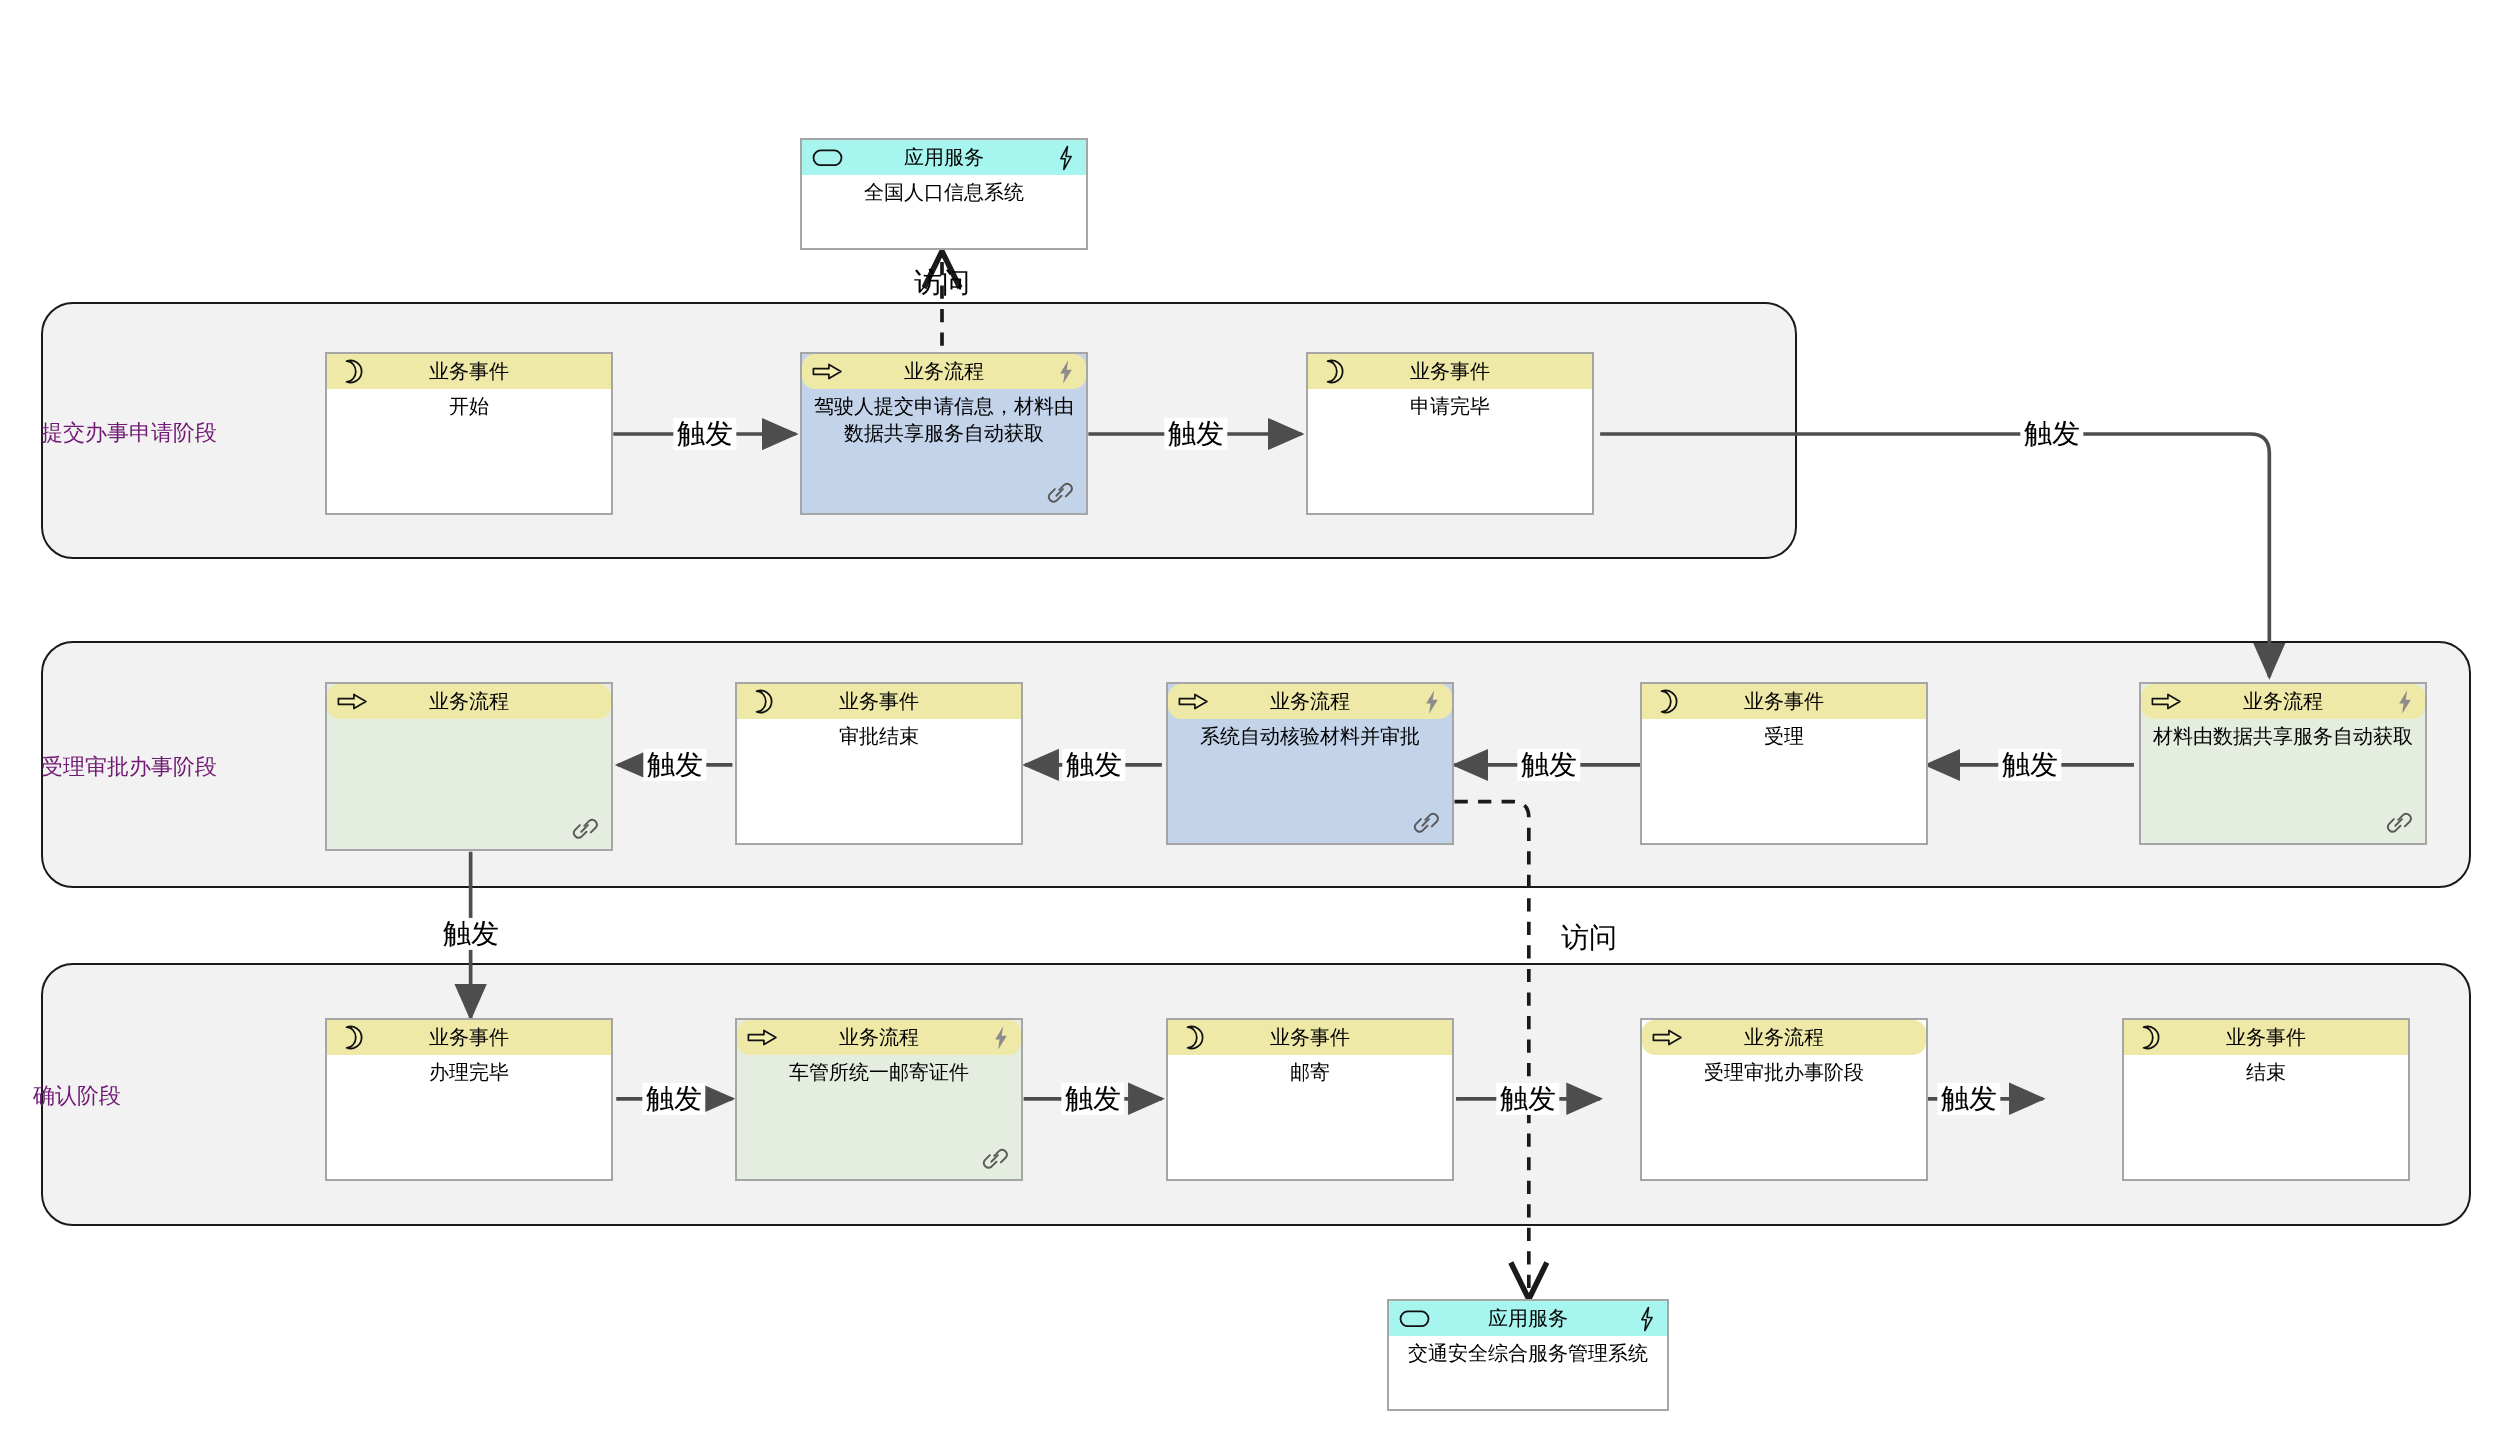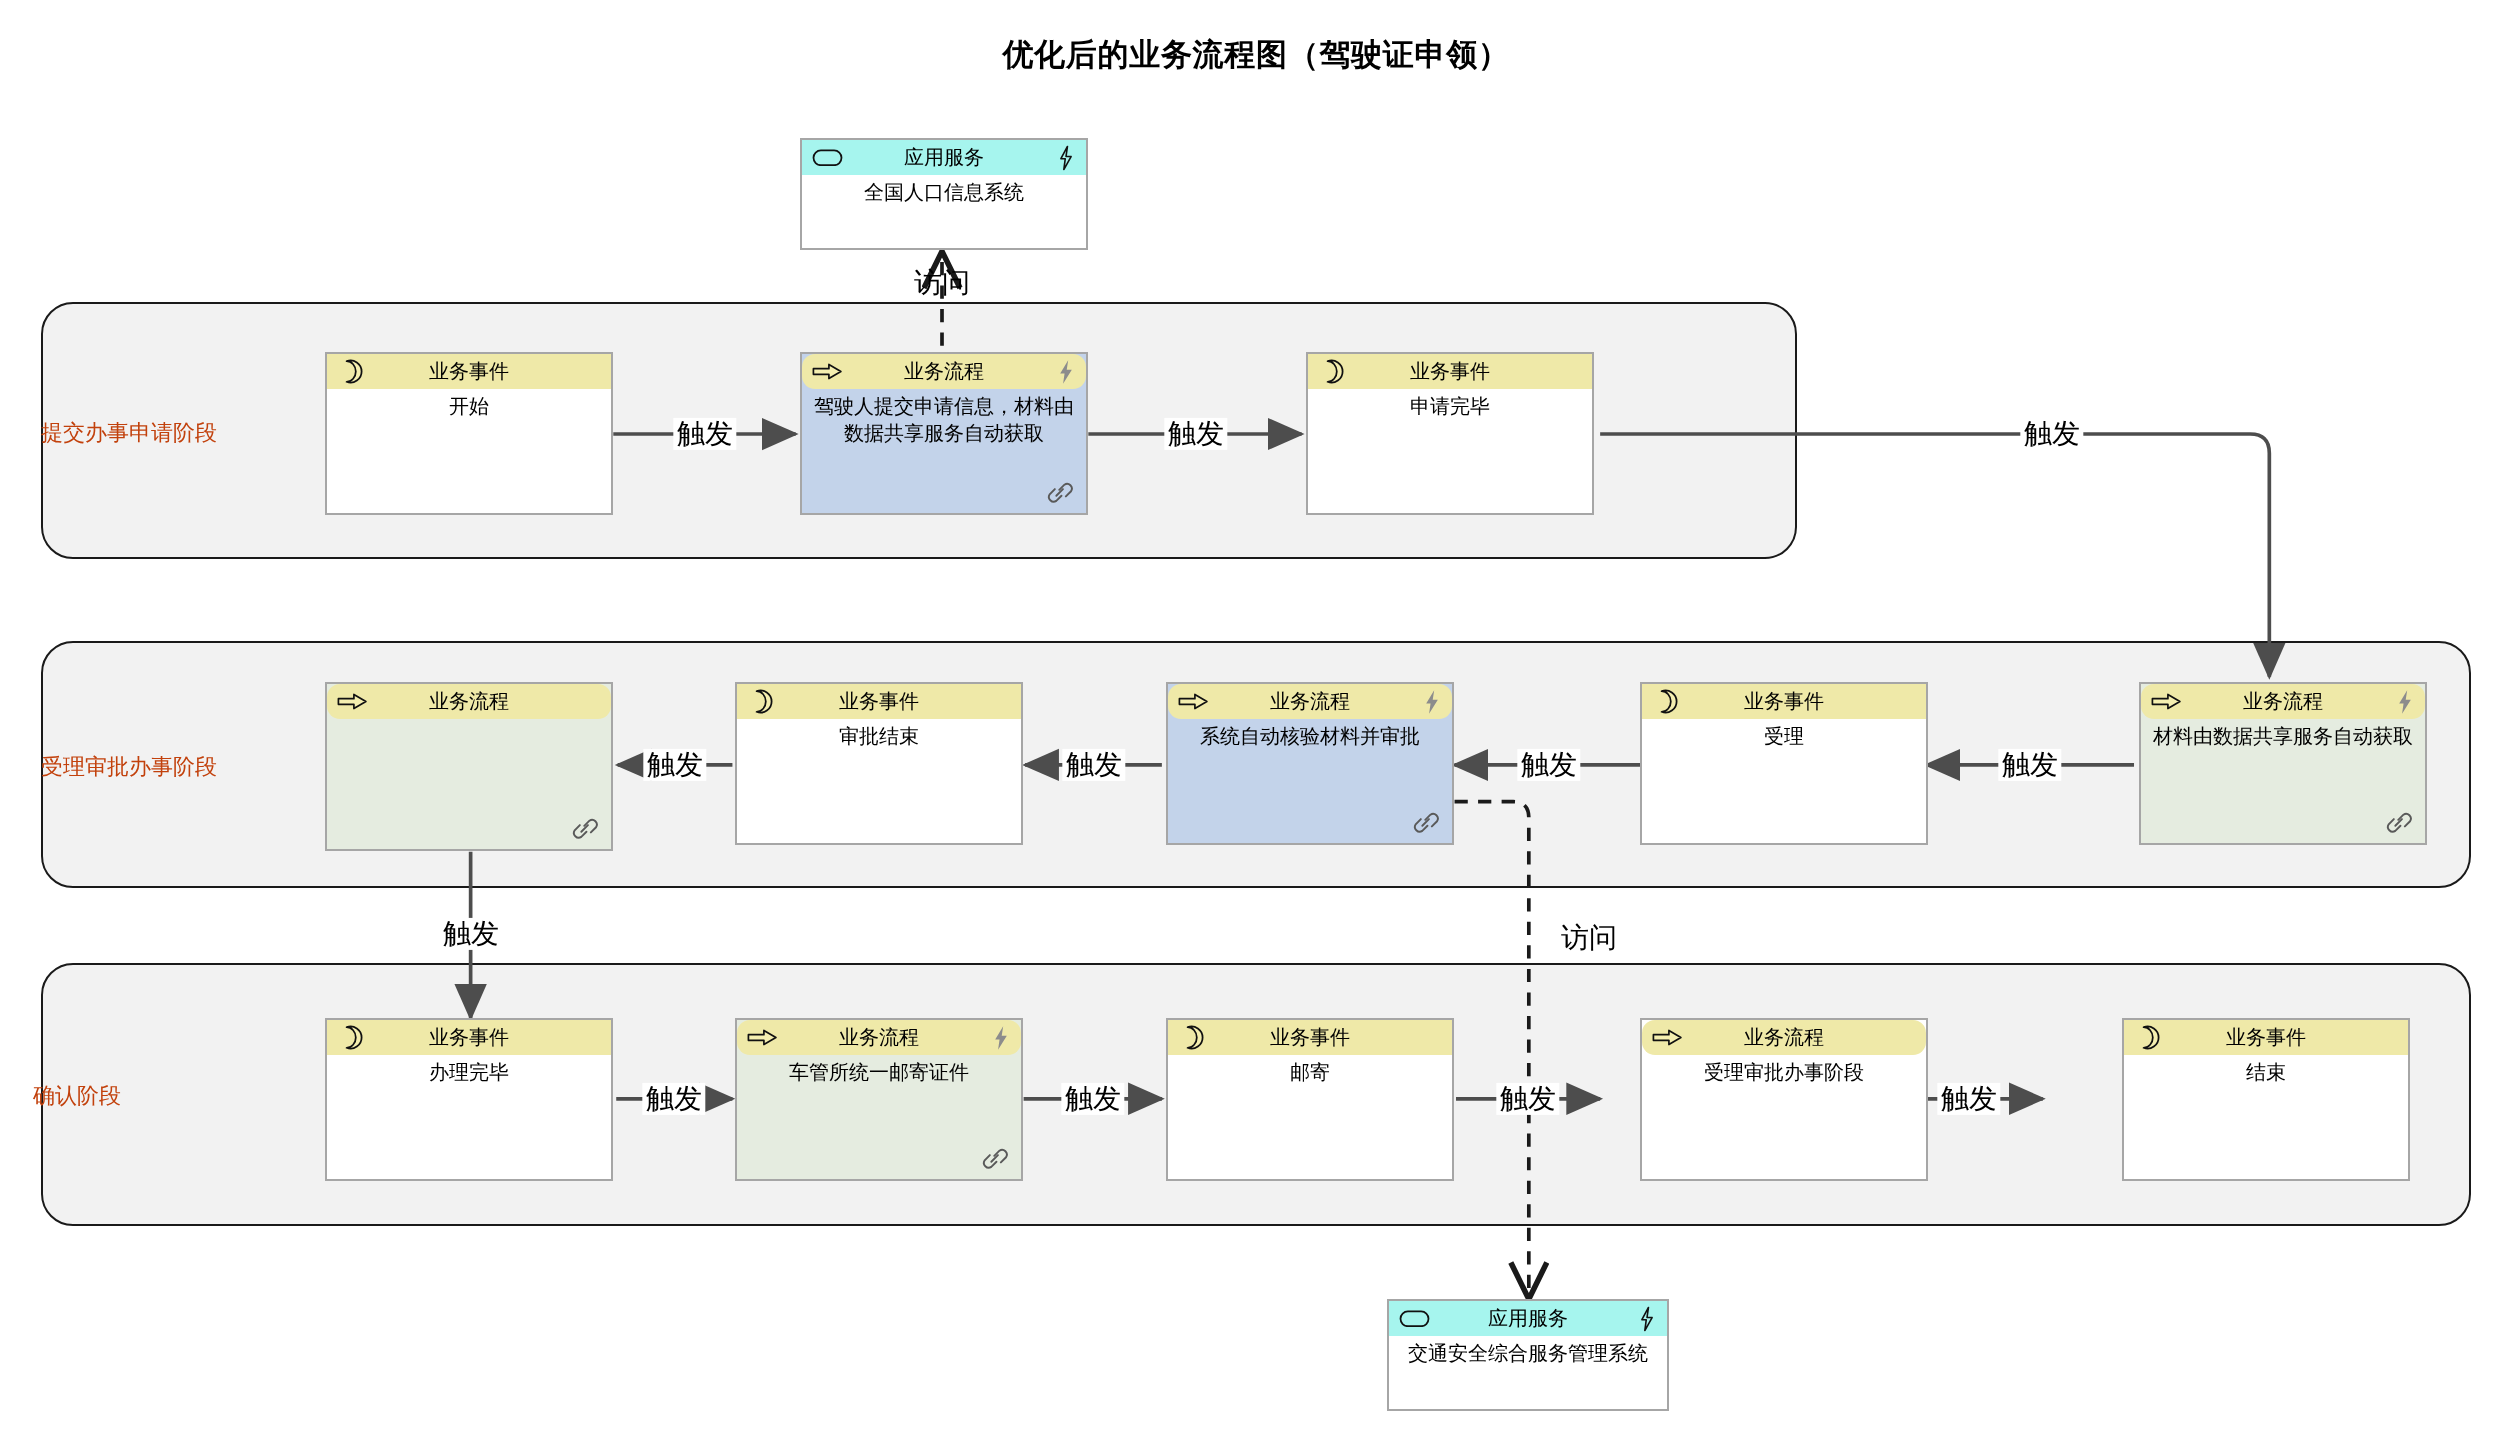--- a/index.html
+++ b/index.html
@@ -28,21 +28,21 @@
   .phase {
     position: absolute;
     background: #f2f2f2;
     border: 2.2px solid #1a1a1a;
     border-radius: 32px;
     box-sizing: border-box;
   }
   .phase-label {
     position: absolute;
     font-size: 22px;
-    color: #c2410c;
+    color: #701a75;
     white-space: nowrap;
   }
 
   
   .node {
     position: absolute;
     box-sizing: border-box;
     border: 2.2px solid #a6a6a6;
     background: #ffffff;
   }
@@ -116,21 +116,20 @@
     position: absolute; left: 0; top: 0;
     width: 2512px; height: 1449px;
     pointer-events: none;
   }
 </style>
 </head>
 <body>
 
 <div id="canvas">
 
-  <div class="page-title">优化后的业务流程图（驾驶证申领）</div>
 
   <div class="phase" style="left:41px; top:302px; width:1756px; height:257px;"></div>
   <div class="phase" style="left:41px; top:641px; width:2430px; height:247px;"></div>
   <div class="phase" style="left:41px; top:963px; width:2430px; height:263px;"></div>
 
   <div class="phase-label" style="left:41px; top:418px;">提交办事申请阶段</div>
   <div class="phase-label" style="left:41px; top:752px;">受理审批办事阶段</div>
   <div class="phase-label" style="left:33px; top:1081px;">确认阶段</div>
 
   <svg id="wires" viewBox="0 0 3416 1970" xmlns="http://www.w3.org/2000/svg">

